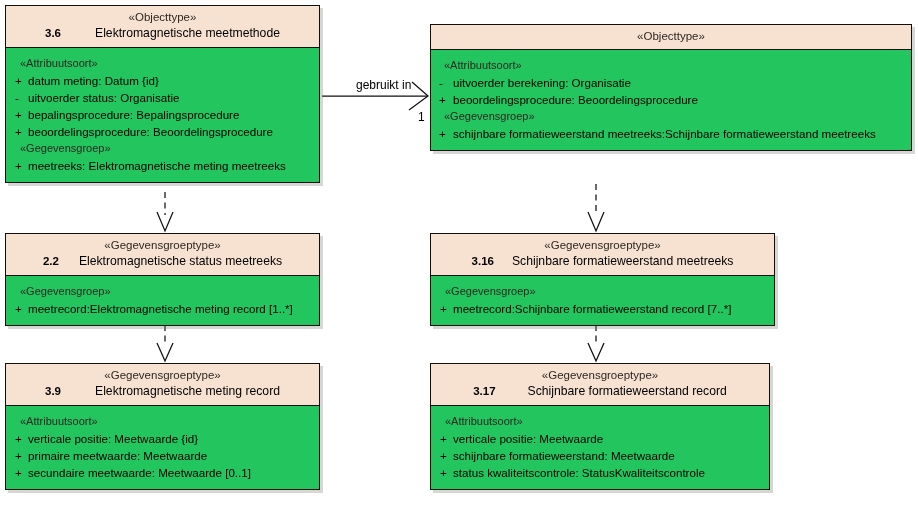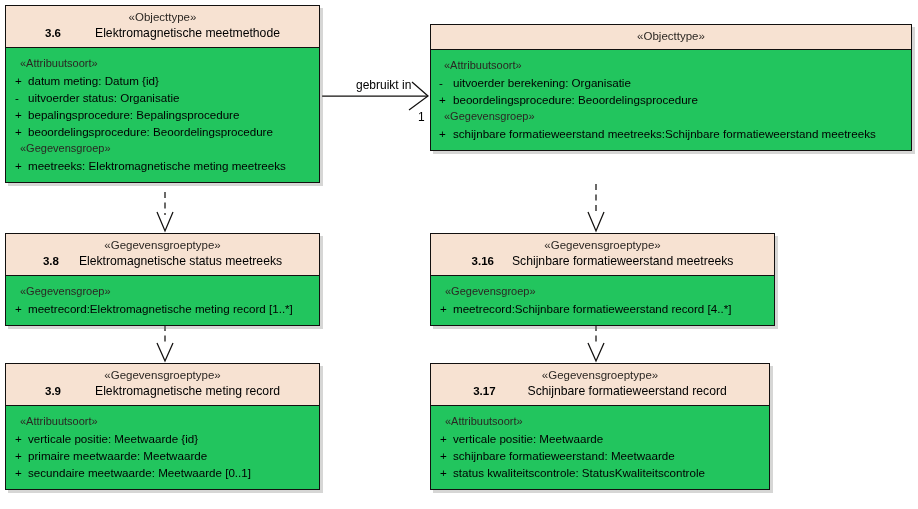--- a/index.html
+++ b/index.html
@@ -215,21 +215,21 @@
         <span class="attr-vis">+</span>
         <span class="attr-text">schijnbare formatieweerstand meetreeks:Schijnbare formatieweerstand meetreeks</span>
       </div>
     </div>
   </div>
 
   <div class="uml-class" id="cls-2">
     <div class="class-header">
       <div class="stereotype">«Gegevensgroeptype»</div>
       <div class="title-row">
-        <span class="class-num">3.8</span>
+        <span class="class-num">2.2</span>
         <span class="class-title">Elektromagnetische status meetreeks</span>
       </div>
     </div>
     <div class="class-body">
       <div class="group-label">«Gegevensgroep»</div>
       <div class="attr-row">
         <span class="attr-vis">+</span>
         <span class="attr-text">meetrecord:Elektromagnetische meting record [1..*]</span>
       </div>
     </div>
@@ -240,21 +240,21 @@
       <div class="stereotype">«Gegevensgroeptype»</div>
       <div class="title-row">
         <span class="class-num">3.16</span>
         <span class="class-title">Schijnbare formatieweerstand meetreeks</span>
       </div>
     </div>
     <div class="class-body">
       <div class="group-label">«Gegevensgroep»</div>
       <div class="attr-row">
         <span class="attr-vis">+</span>
-        <span class="attr-text">meetrecord:Schijnbare formatieweerstand record [4..*]</span>
+        <span class="attr-text">meetrecord:Schijnbare formatieweerstand record [7..*]</span>
       </div>
     </div>
   </div>
 
   <div class="uml-class" id="cls-4">
     <div class="class-header">
       <div class="stereotype">«Gegevensgroeptype»</div>
       <div class="title-row">
         <span class="class-num">3.9</span>
         <span class="class-title">Elektromagnetische meting record</span>

